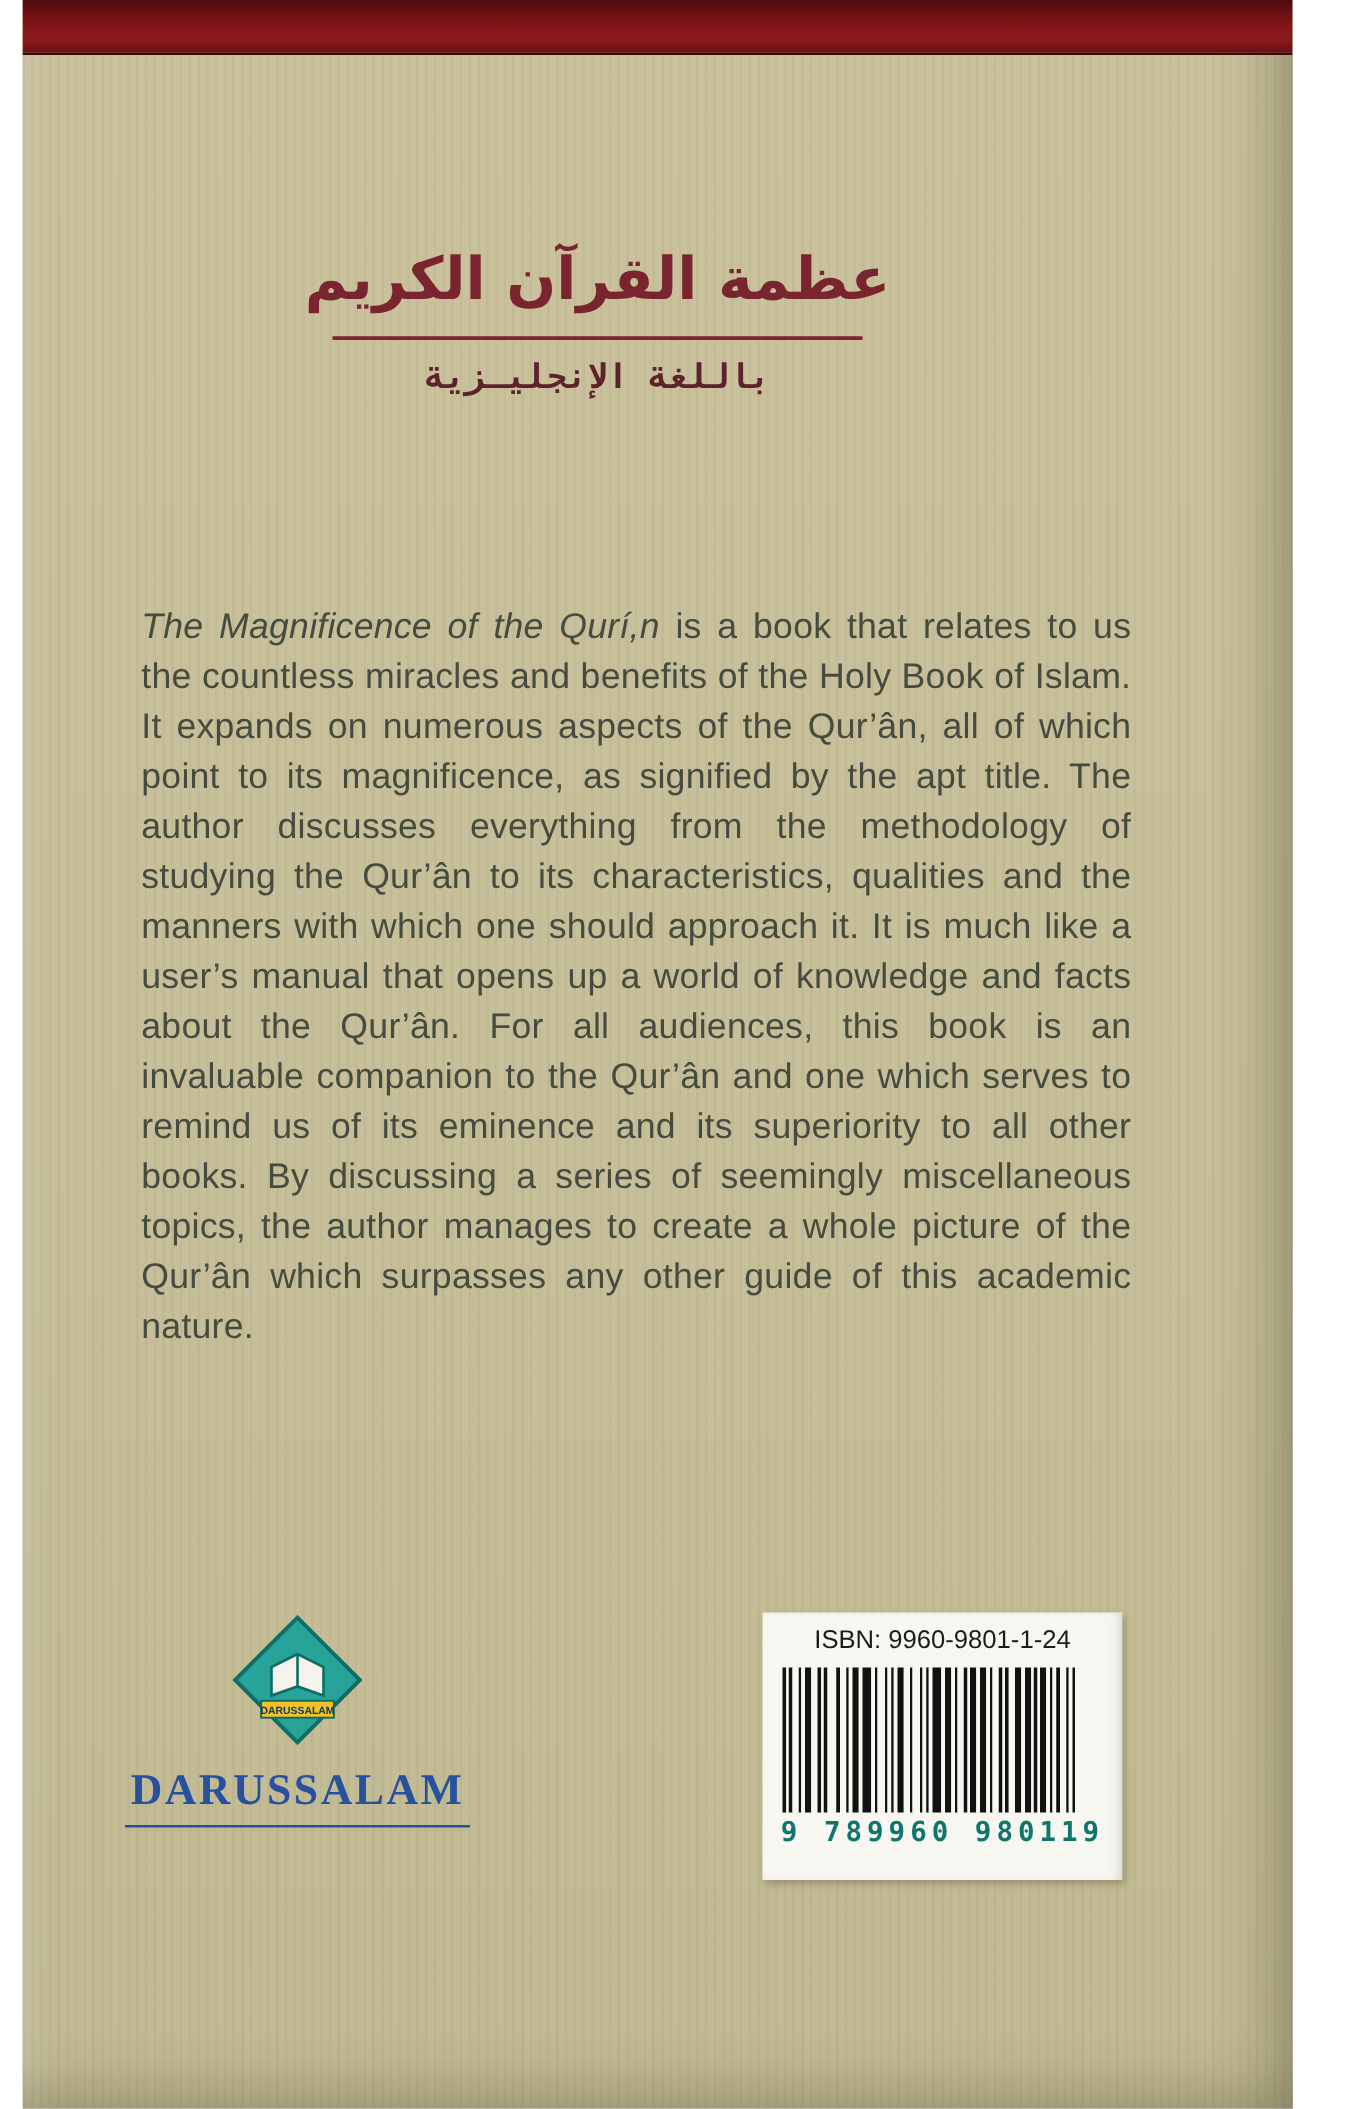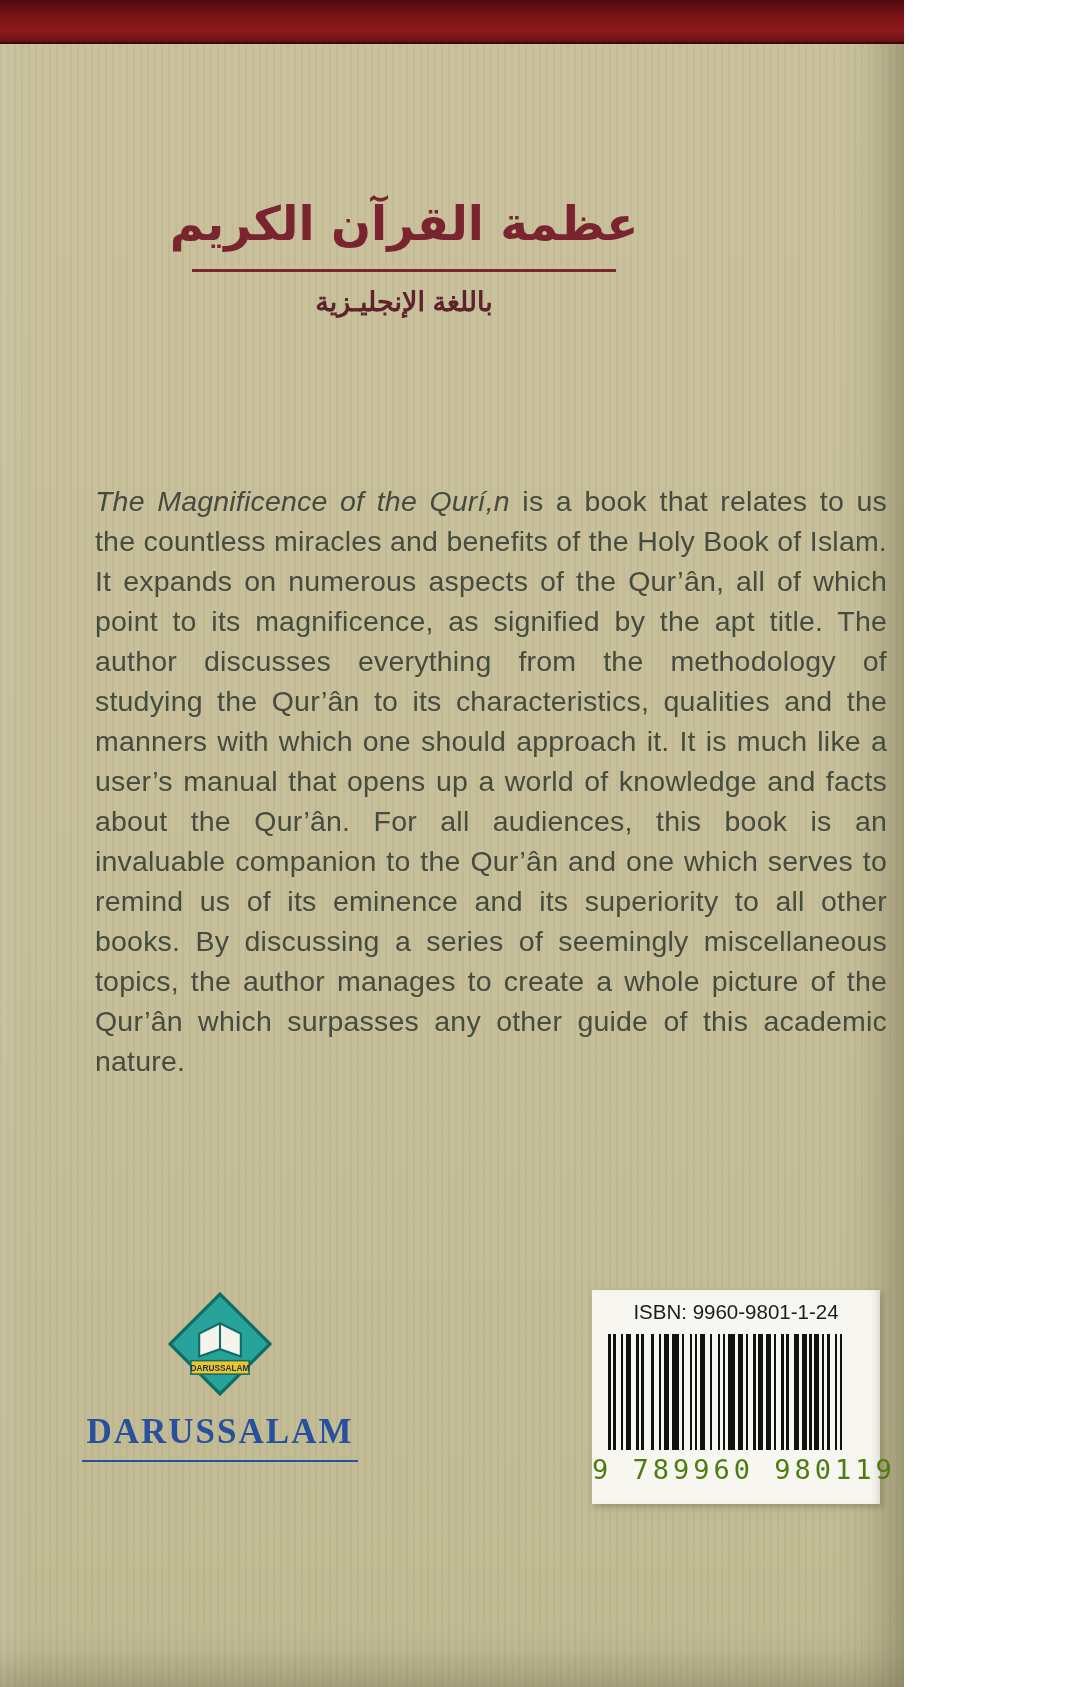--- a/index.html
+++ b/index.html
@@ -3,26 +3,27 @@
 <meta charset="utf-8">
 <style>
   html,body{margin:0;padding:0;}
   body{
     width:1080px;height:1687px;
     font-family:"Liberation Sans",sans-serif;
     background:#ffffff;
   }
   .cover{
     position:relative;
-    width:904px;height:1687px;
+    width:1016px;height:1687px;
     background:linear-gradient(180deg,#c9c29c 0%,#c6bf99 55%,#c1ba93 100%);
     box-shadow:inset -34px 0 50px -24px rgba(90,85,60,.45),
                inset 0 -34px 50px -24px rgba(90,85,60,.35),
                inset 20px 0 40px -28px rgba(255,255,250,.5);
     overflow:hidden;
+    margin-left:18px;
   }
   
   .cover::before{
     content:"";position:absolute;inset:0;pointer-events:none;
     background:repeating-linear-gradient(90deg,rgba(120,115,85,.05) 0 2px,rgba(255,255,255,0) 2px 7px);
     mix-blend-mode:multiply;
   }
   .top-bar{
     position:absolute;top:0;left:0;width:100%;height:42px;
     background:linear-gradient(180deg,#4e0b0e 0%,#7d1417 40%,#8c1a1d 75%,#6b1013 100%);
@@ -37,21 +38,21 @@
     font-family:"DejaVu Sans",sans-serif;
     font-size:47px;font-weight:bold;
     color:#7a2430;
     letter-spacing:1px;
   }
   .title-rule{
     width:424px;height:3px;background:#7b2531;border:none;
     margin:18px auto 14px auto;
   }
   .arabic-subtitle{
-    font-family:Liberation Sans, sans-serif;
+    font-family:Liberation Mono, monospace;
     font-size:27px;font-weight:bold;
     color:#5e222c;
   }
   .body-text{
     position:absolute;top:452px;left:95px;width:792px;
     font-size:28.5px;line-height:40px;
     color:#454b3f;
     text-align:justify;
     letter-spacing:.2px;
   }
@@ -91,23 +92,24 @@
     display:flex;align-items:stretch;
     background:#f7f6f1;
   }
   .bars-row .bar{height:100%;}
   .bars-row .bar.black{background:#111;}
   .bars-row .bar.white{background:#f7f6f1;}
   .barcode-digits{
     margin-top:4px;
     text-align:center;
     font-family:"DejaVu Sans Mono",monospace;
-    font-size:27px;color:#4d7c0f;
+    font-size:22px;color:#0f766e;
     letter-spacing:4px;
     white-space:pre;
+    font-weight:bold;
   }
 </style>
 </head>
 <body>
 
 <div class="cover">
 
   <div class="top-bar"></div>
 
   <div class="title-block">

